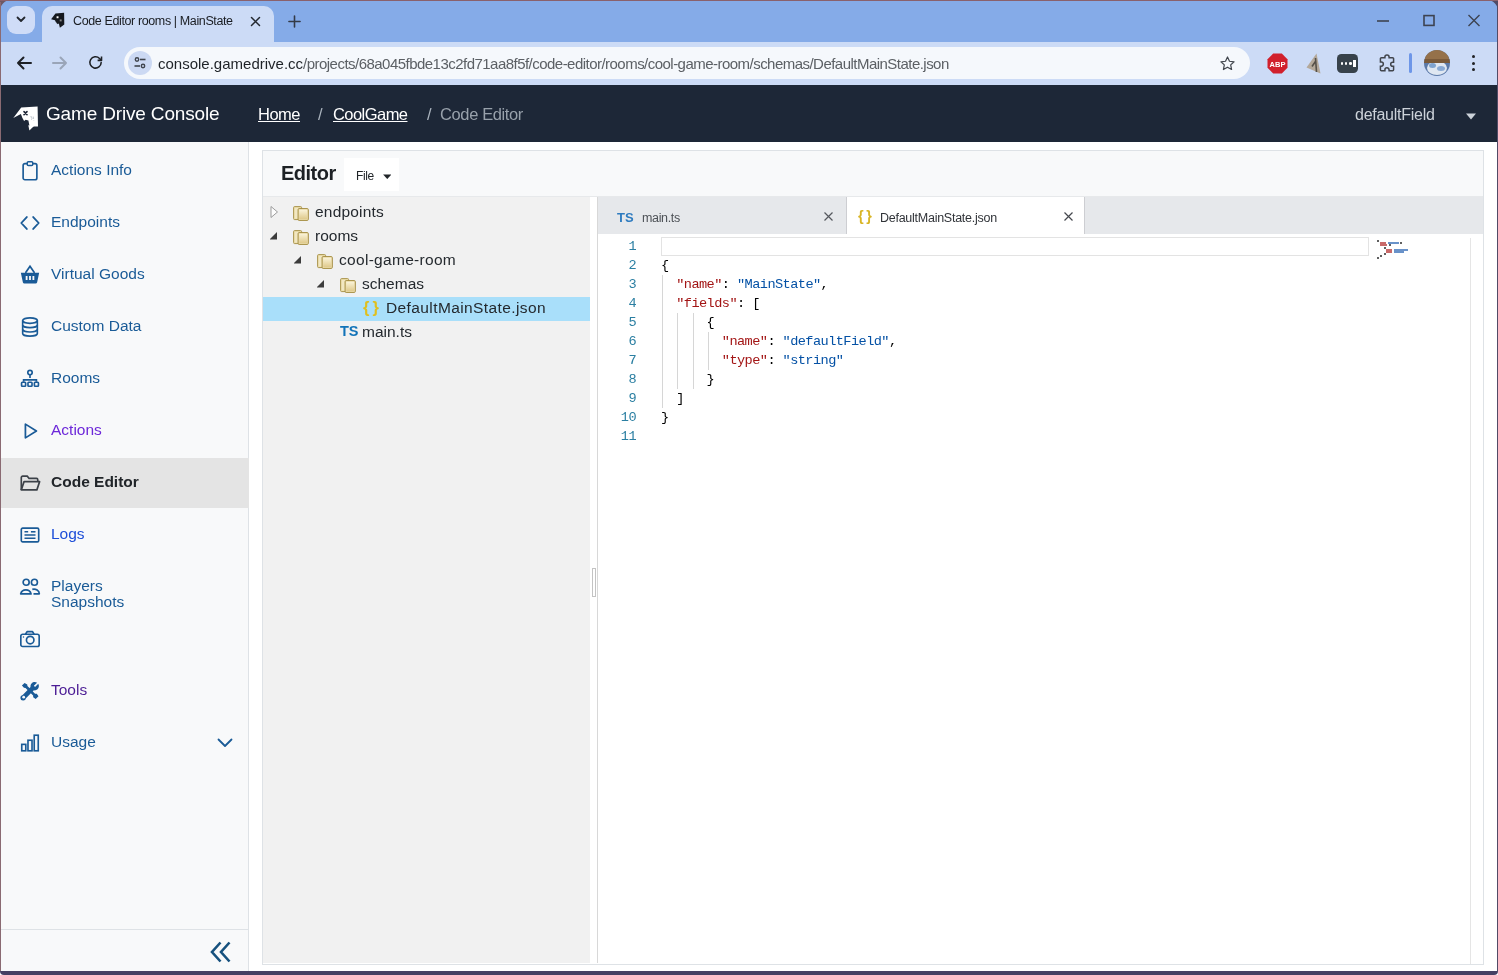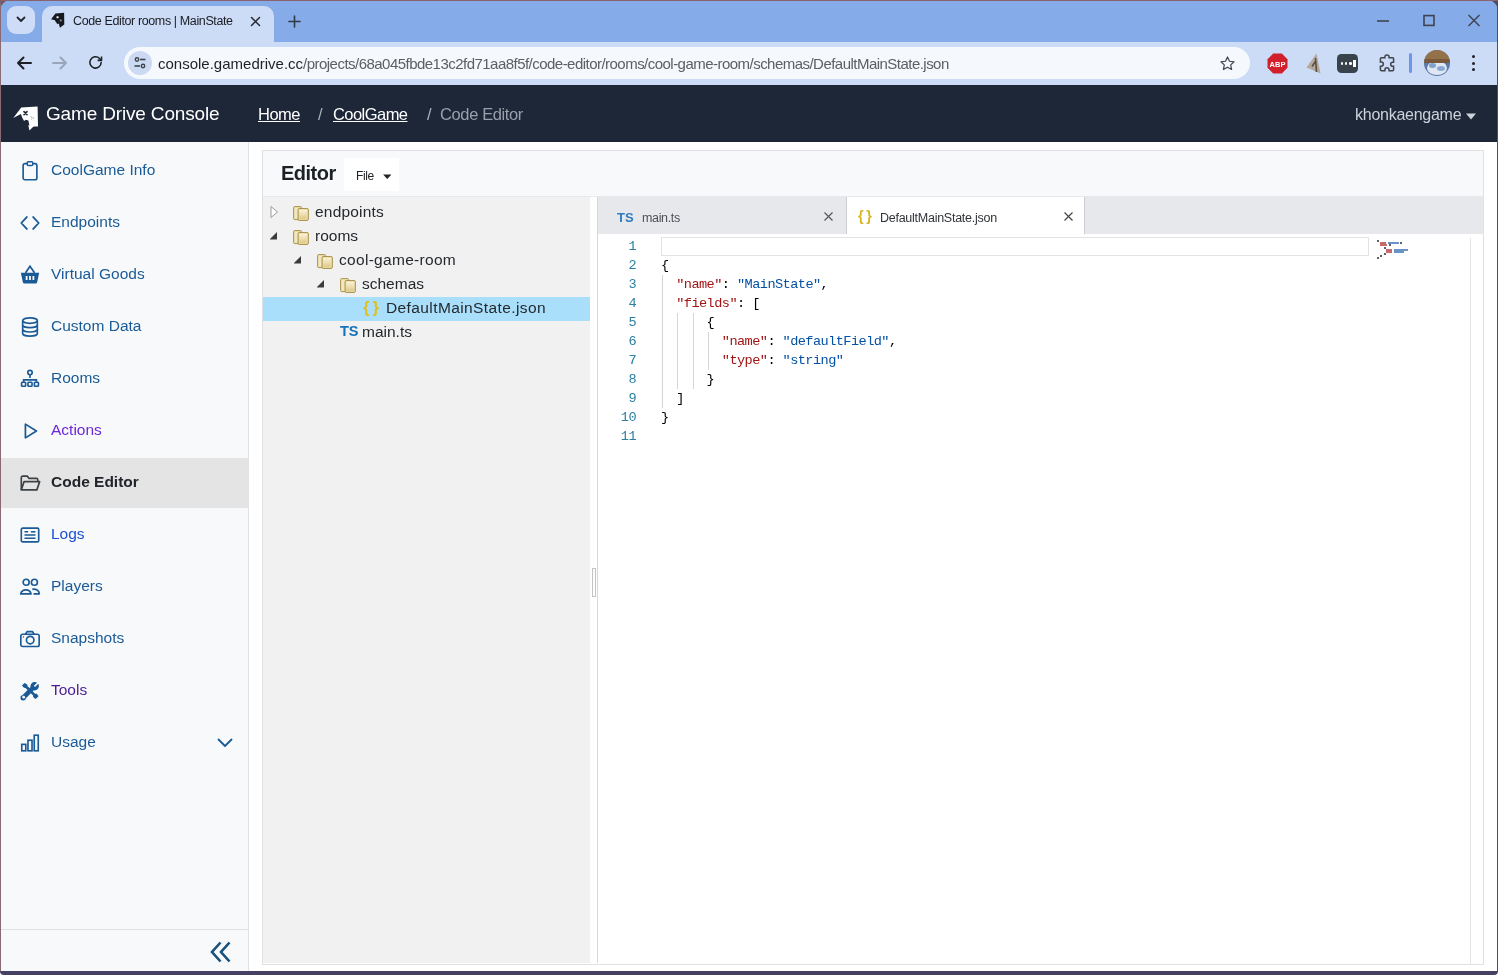--- a/index.html
+++ b/index.html
@@ -110,33 +110,33 @@
   <path d="M15.3 22.2 L16.4 27.4 L21 23 Z" fill="#fff"></path>
   <path d="M11 8.6 l3 3 M14 8.6 l-3 3" stroke="#1d2637" stroke-width="1.6" stroke-linecap="round"></path>
   <path d="M17.3 13.8 c1.2 -0.6 2 0.2 1.2 1.1 c0.9 0.2 0.9 1.4 -0.5 1.6 M20.3 13.6 l0.3 2.4 M20.7 17 l0.1 0.5" stroke="#99a1ac" stroke-width="0.7" fill="none" opacity="0.8"></path>
 </svg>
 <div class="abs" style="left:46px;top:103px;font-size:19px;letter-spacing:-0.16px;color:#fff;">Game Drive Console</div>
 <div class="abs" style="left:258px;top:105px;font-size:16.5px;color:#fff;text-decoration:underline;letter-spacing:-0.5px;">Home</div>
 <div class="abs" style="left:318px;top:105px;font-size:16.5px;color:#aab3bd;">/</div>
 <div class="abs" style="left:333px;top:105px;font-size:16.5px;color:#fff;text-decoration:underline;letter-spacing:-0.55px;">CoolGame</div>
 <div class="abs" style="left:427px;top:105px;font-size:16.5px;color:#aab3bd;">/</div>
 <div class="abs" style="left:440px;top:105px;font-size:16.5px;color:#98a1ab;letter-spacing:-0.38px;">Code Editor</div>
-<div class="abs" style="left:1355px;top:106px;font-size:16px;letter-spacing:-0.26px;color:#ccd2d9;">khonkaengame</div>
+<div class="abs" style="left:1355px;top:106px;font-size:16px;letter-spacing:-0.26px;color:#ccd2d9;">defaultField</div>
 <svg class="abs" style="left:1466px;top:113px;" width="10" height="7" viewBox="0 0 10 7">
     <polygon points="0,0.5 10,0.5 5,6.5" fill="#ccd2d9"></polygon>
   </svg>
 
 <div class="abs" id="sidebar" style="left:0;top:142px;width:249px;height:829px;background:#f8f9fa;border-right:1px solid #dee2e6;"></div>
 <div class="abs" style="left:0;top:458px;width:249px;height:50px;background:#e4e4e4;"></div>
 <div class="abs" style="left:0;top:929px;width:249px;height:1px;background:#dee2e6;"></div>
 <svg class="abs" style="left:19px;top:160px;" width="22" height="22" viewBox="0 0 24 24">
     <rect x="4.5" y="4" width="15" height="17.5" rx="2" fill="none" stroke="#1a5b97" stroke-width="1.8"></rect>
     <rect x="9" y="1.8" width="6" height="4.2" rx="1.2" fill="#f8f9fa" stroke="#1a5b97" stroke-width="1.6"></rect>
   </svg>
-<div class="abs" style="left:51px;top:161px;font-size:15.5px;font-weight:normal;color:#1a5b97;">CoolGame Info</div>
+<div class="abs" style="left:51px;top:161px;font-size:15.5px;font-weight:normal;color:#1a5b97;">Actions Info</div>
 <svg class="abs" style="left:19px;top:212px;" width="22" height="22" viewBox="0 0 24 24">
     <path d="M8.5 5.5 L2.5 12 L8.5 18.5 M15.5 5.5 L21.5 12 L15.5 18.5" fill="none" stroke="#1a5b97" stroke-width="2" stroke-linecap="round" stroke-linejoin="round"></path>
   </svg>
 <div class="abs" style="left:51px;top:213px;font-size:15.5px;font-weight:normal;color:#1a5b97;">Endpoints</div>
 <svg class="abs" style="left:19px;top:264px;" width="22" height="22" viewBox="0 0 24 24">
     <path d="M2 9.5 L22 9.5 L19.8 20 a1.8 1.8 0 0 1 -1.8 1.4 H6 A1.8 1.8 0 0 1 4.2 20 Z" fill="#1a5b97"></path>
     <path d="M7.5 9 L12 2.5 L16.5 9" fill="none" stroke="#1a5b97" stroke-width="1.9" stroke-linecap="round"></path>
     <path d="M8.3 13 L8.3 17.5 M12 13 L12 17.5 M15.7 13 L15.7 17.5" stroke="#f8f9fa" stroke-width="2"></path>
   </svg>
 <div class="abs" style="left:51px;top:265px;font-size:15.5px;font-weight:normal;color:#1a5b97;">Virtual Goods</div>
@@ -175,21 +175,21 @@
     <path d="M1.8 19.5 a5.9 5.9 0 0 1 11.4 0 Z" fill="none" stroke="#1a5b97" stroke-width="1.8" stroke-linejoin="round"></path>
     <path d="M14.5 14.6 a5.9 5.2 0 0 1 7.7 4.9 l-6.4 0" fill="none" stroke="#1a5b97" stroke-width="1.8" stroke-linejoin="round"></path>
   </svg>
 <div class="abs" style="left:51px;top:577px;font-size:15.5px;font-weight:normal;color:#1a5b97;">Players</div>
 <svg class="abs" style="left:19px;top:628px;" width="22" height="22" viewBox="0 0 24 24">
     <rect x="2" y="6.8" width="20" height="13.4" rx="2" fill="none" stroke="#1a5b97" stroke-width="1.8"></rect>
     <path d="M7 6.8 L9 3.9 h5.6 L16.5 6.8" fill="none" stroke="#1a5b97" stroke-width="1.8" stroke-linejoin="round"></path>
     <circle cx="12.2" cy="13.2" r="4.1" fill="none" stroke="#1a5b97" stroke-width="1.8"></circle>
     <circle cx="4.9" cy="9.8" r="0.8" fill="#1a5b97"></circle>
   </svg>
-<div class="abs" style="left:51px;top:629px;font-size:15.5px;font-weight:normal;color:#1a5b97;">Snapshots</div>
+<div class="abs" style="left:51px;top:593px;font-size:15.5px;font-weight:normal;color:#1a5b97;">Snapshots</div>
 <svg class="abs" style="left:19px;top:680px;" width="22" height="22" viewBox="0 0 24 24">
     <path d="M21 4.2 c1.2 1.9 0.9 4.4 -0.8 6 c-1.1 1 -2.6 1.4 -4 1.1 L7.6 19.9 a3.1 3.1 0 1 1 -3.6 -3.6 L12.6 7.7 c-0.3 -1.4 0.1 -2.9 1.1 -4 c1.6 -1.7 4.1 -2 6 -0.8 L16.2 6.4 l1.3 1.3 Z" fill="#1a5b97"></path>
     <circle cx="5.1" cy="18.8" r="1.5" fill="#f8f9fa"></circle>
     <path d="M3.2 6.1 L6.1 3.2 l2.9 1.7 0.2 1.7 8.3 8.3 1.9 0.1 1.9 2.7 -3.1 3.1 -2.7 -1.9 -0.1 -1.9 -8.3 -8.3 -1.7 -0.2 Z" fill="#1a5b97"></path>
   </svg>
 <div class="abs" style="left:51px;top:681px;font-size:15.5px;font-weight:normal;color:#4c1d95;">Tools</div>
 <svg class="abs" style="left:19px;top:732px;" width="22" height="22" viewBox="0 0 24 24">
     <rect x="3" y="13.5" width="4.4" height="7" fill="none" stroke="#1a5b97" stroke-width="1.8"></rect>
     <rect x="9.8" y="9" width="4.4" height="11.5" fill="none" stroke="#1a5b97" stroke-width="1.8"></rect>
     <rect x="16.6" y="3.5" width="4.4" height="17" fill="none" stroke="#1a5b97" stroke-width="1.8"></rect>

